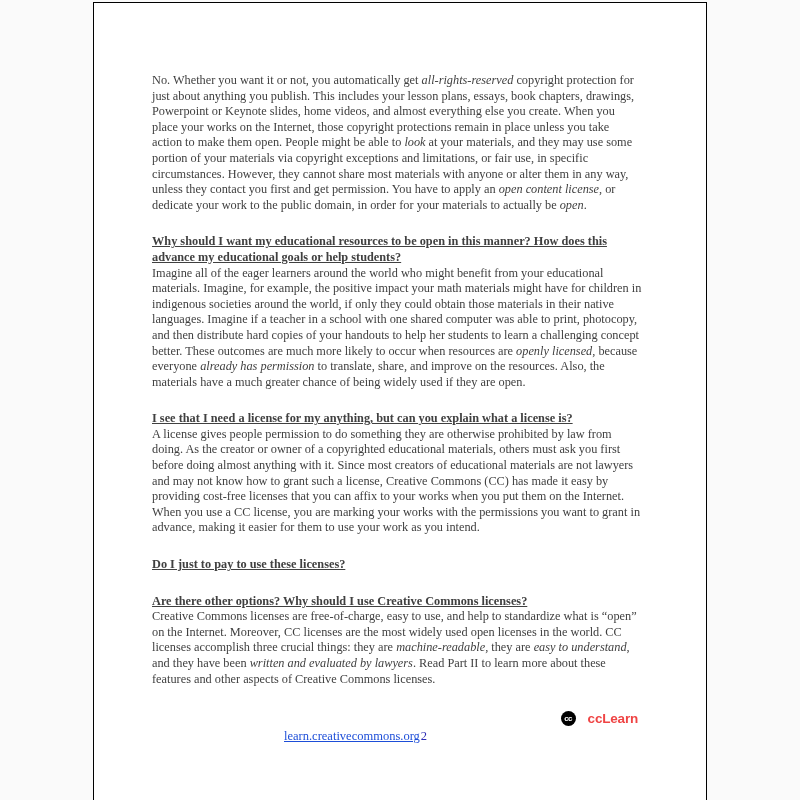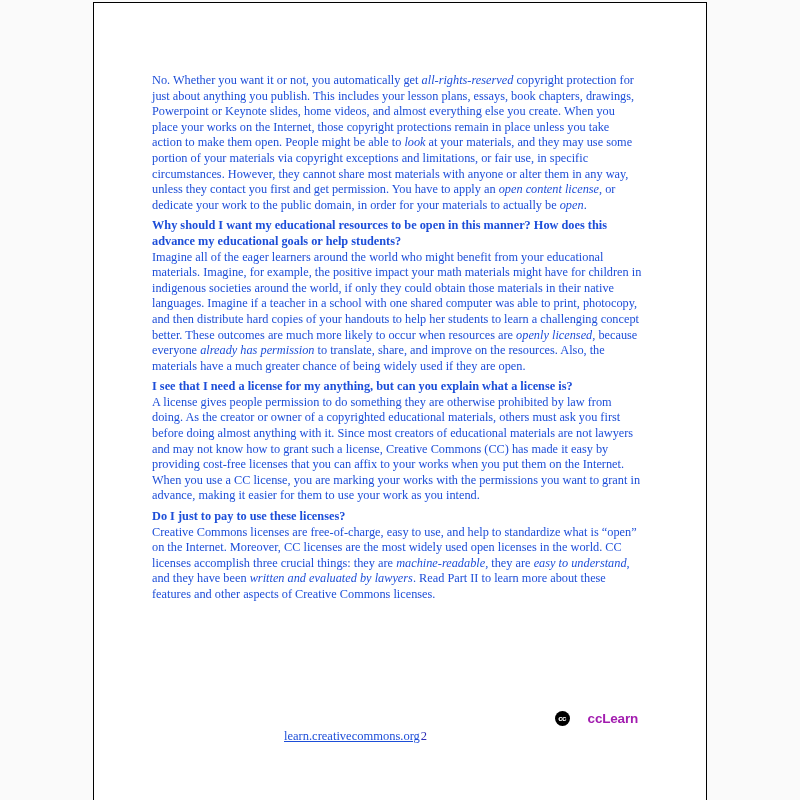--- a/index.html
+++ b/index.html
@@ -17,44 +17,44 @@
     background: #ffffff;
     border-top: 1.5px solid #000;
     border-left: 1.5px solid #000;
     border-right: 1.5px solid #000;
     box-sizing: border-box;
   }
   .content {
     position: absolute;
     left: 58px; top: 70px;
     width: 490px;
-    color: #1d4ed8;
+    color: #404040;
     font-size: 12.3px;
     line-height: 15.6px;
     text-align: left;
   }
   .content p { margin: 0; }
-  .content p.h { margin-top: 5px; font-weight: bold; }
+  .content p.h { margin-top: 21px; font-weight: bold; text-decoration: underline; }
   .i { font-style: italic; }
   .logo {
     position: absolute;
     top: 708px; right: 68px;
-    display: flex; align-items: center; gap: 18px;
+    display: flex; align-items: center; gap: 12px;
     font-family: "Liberation Sans", sans-serif;
   }
   .cc-circle {
     width: 15px; height: 15px;
     background: #000; border-radius: 50%;
     color: #fff;
     display: flex; align-items: center; justify-content: center;
     font-size: 8px; font-weight: bold; letter-spacing: -0.5px;
     line-height: 1;
   }
   .logo-text {
-    font-weight: bold; font-size: 13.5px; color: #a21caf; letter-spacing: -0.2px;
+    font-weight: bold; font-size: 13.5px; color: #ef4444; letter-spacing: -0.2px;
   }
   .footer {
     position: absolute;
     top: 726px; left: 190px;
     font-size: 12.5px;
     white-space: nowrap;
   }
   .flink {
     color: #1d4ed8;
     text-decoration: underline;
@@ -74,20 +74,21 @@
 
     <p><span>Imagine all of the eager learners around the world who might benefit from your educational materials. Imagine, for example, the positive impact your math materials might have for children in indigenous societies around the world, if only they could obtain those materials in their native languages. Imagine if a teacher in a school with one shared computer was able to print, photocopy, and then distribute hard copies of your handouts to help her students to learn a challenging concept better. These outcomes are much more likely to occur when resources are </span><span class="i">openly licensed</span><span>, because everyone </span><span class="i">already has permission</span><span> to translate, share, and improve on the resources. Also, the materials have a much greater chance of being widely used if they are open.</span></p>
 
     <p class="h">I see that I need a license for my anything, but can you explain what a license is?</p>
 
     <p><span>A license gives people permission to do something they are otherwise prohibited by law from doing.  As the creator or owner of a copyrighted educational materials, others must ask you first before doing almost anything with it. Since most creators of educational materials are not lawyers and may not know how to grant such a license, Creative Commons (CC) has made it easy by providing cost-free licenses that you can affix to your works when you put them on the Internet.  When you use a CC license, you are marking your works with the permissions you want to grant in advance, making it easier for them to use your  work as you intend.</span></p>
 
     <p class="h">Do I just to pay to use these licenses?</p>
 
 
+    <p class="h">Are there other options? Why should I use Creative Commons licenses?</p>
 
     <p><span>Creative Commons licenses are free-of-charge, easy to use, and help to standardize what is “open” on the Internet. Moreover, CC licenses are the most widely used open licenses in the world. CC licenses accomplish three crucial things: they are </span><span class="i">machine-readable</span><span>, they are </span><span class="i">easy to understand</span><span>, and they have been </span><span class="i">written and evaluated by lawyers</span><span>. Read Part II to learn more about these features and other aspects of Creative Commons licenses.</span></p>
 
   </div>
 
   <div class="logo">
     <span class="cc-circle">
         <span>cc</span>
       </span>
     <span class="logo-text">ccLearn</span>

